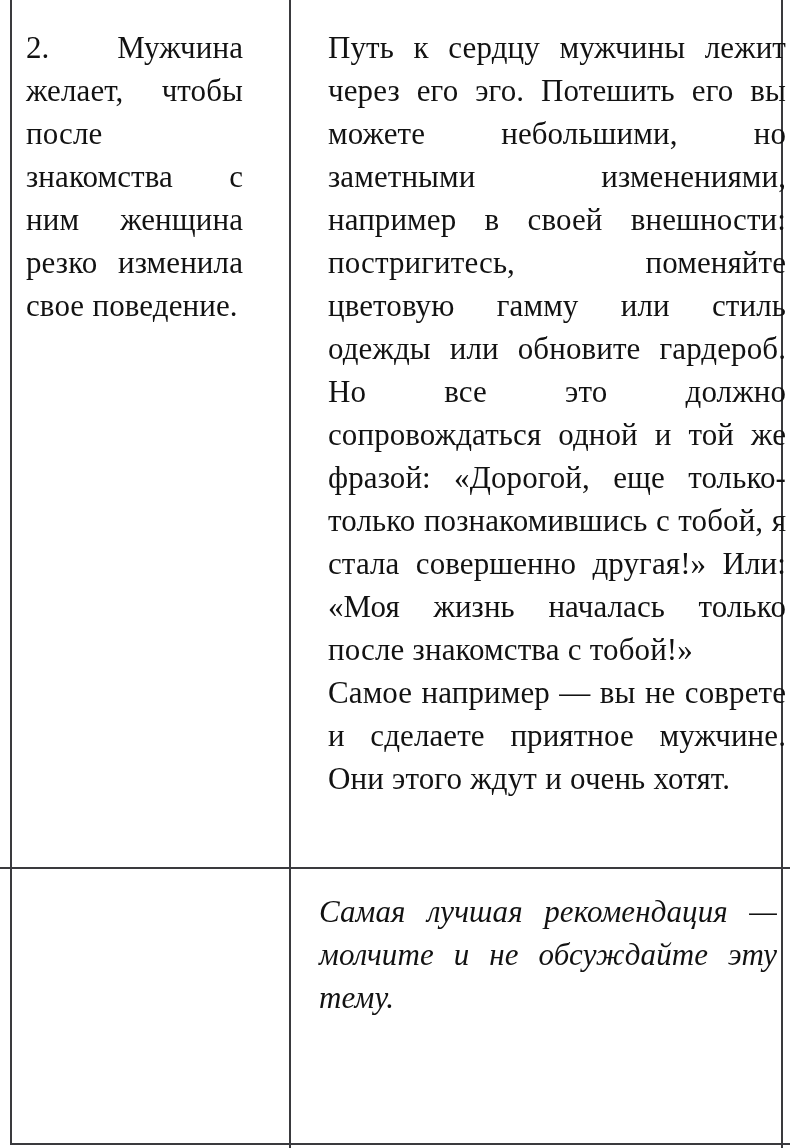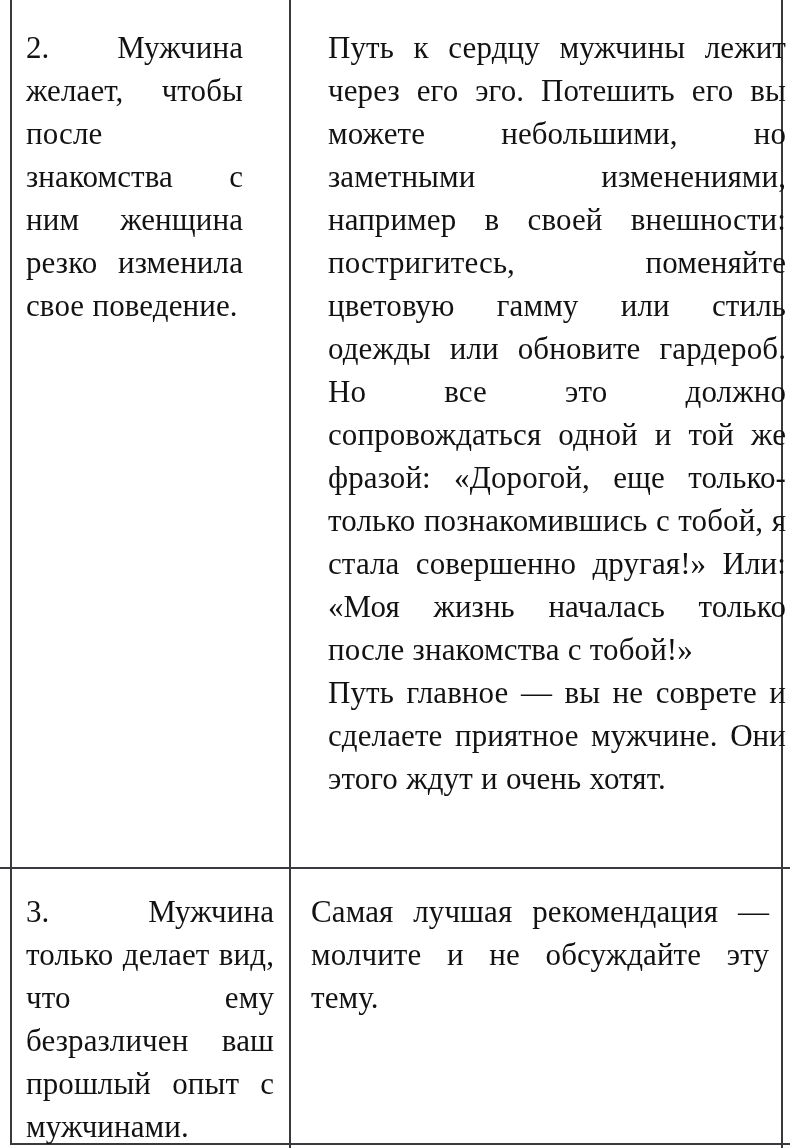--- a/index.html
+++ b/index.html
@@ -60,45 +60,42 @@
   .cell p.last-full {
     text-align-last: left;
   }
 
   
   .cell-r1c1 { left: 11px;  top: 26px;  width: 246px; padding: 0 14px 0 15px; }
   .cell-r1c2 { left: 291px; top: 26px;  width: 490px; padding: 0 12px 0 20px; margin-left: 17px; }
 
   
   .cell-r2c1 { left: 11px;  top: 890px; width: 277px; padding: 0 14px 0 15px; }
-  .cell-r2c2 { left: 291px; top: 890px; width: 490px; padding: 0 12px 0 20px; }
+  .cell-r2c2 { left: 299px; top: 890px; width: 490px; padding: 0 12px 0 20px; font-style: italic; }
 
   .para + .para { margin-top: 0; }
 </style>
 </head>
 <body>
 
 <div class="page">
 
   <div class="rule-v v-left"></div>
   <div class="rule-v v-mid"></div>
   <div class="rule-v v-right"></div>
   <div class="rule-h h-mid"></div>
   <div class="rule-h h-bottom"></div>
 
   <div class="cell cell-r1c1">
     <p class="para last-full">2. Мужчина желает, чтобы после знакомства с ним женщина резко изменила свое поведение.</p>
   </div>
 
   <div class="cell cell-r1c2">
     <p class="para">Путь к сердцу мужчины лежит через его эго. Потешить его вы можете небольшими, но заметными изменениями, например в своей внешности: постригитесь, поменяйте цветовую гамму или стиль одежды или обновите гардероб. Но все это должно сопровождаться одной и той же фразой: «Дорогой, еще только-только познакомившись с тобой, я стала совершенно другая!» Или: «Моя жизнь началась только после знакомства с тобой!»</p>
-    <p class="para last-full">Путь главное — вы не соврете и сделаете приятное мужчине. Они этого ждут и очень хотят.</p>
+    <p class="para last-full">Самое например — вы не соврете и сделаете приятное мужчине. Они этого ждут и очень хотят.</p>
   </div>
 
-  <div class="cell cell-r2c1">
-    <p class="para last-full">3. Мужчина только делает вид, что ему безразличен ваш прошлый опыт с мужчинами.</p>
-  </div>
 
   <div class="cell cell-r2c2">
     <p class="para last-full">Самая лучшая рекомендация — молчите и не обсуждайте эту тему.</p>
   </div>
 
 </div>
 
 </body></html>

